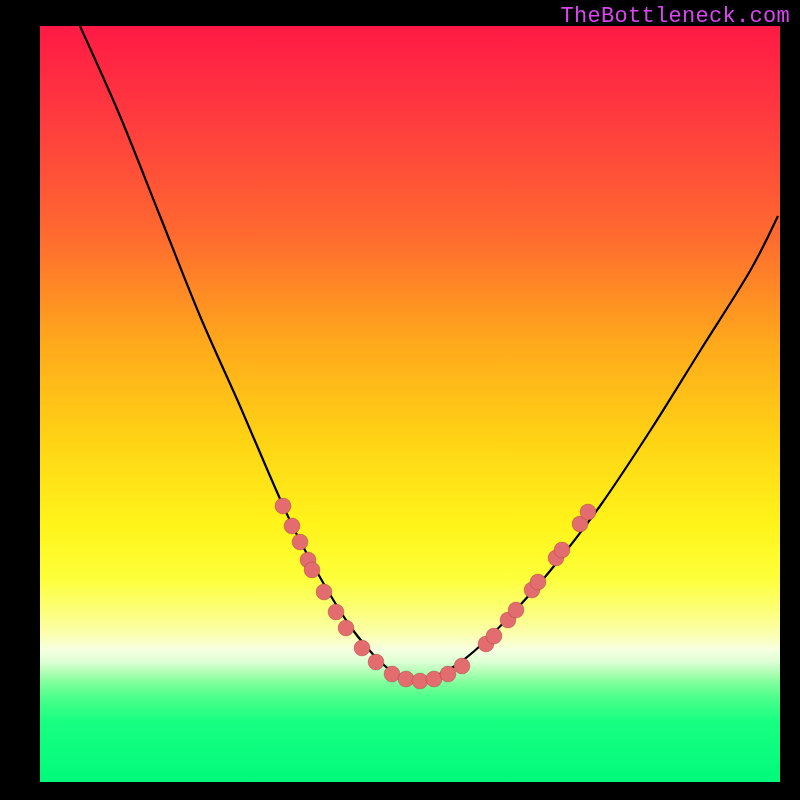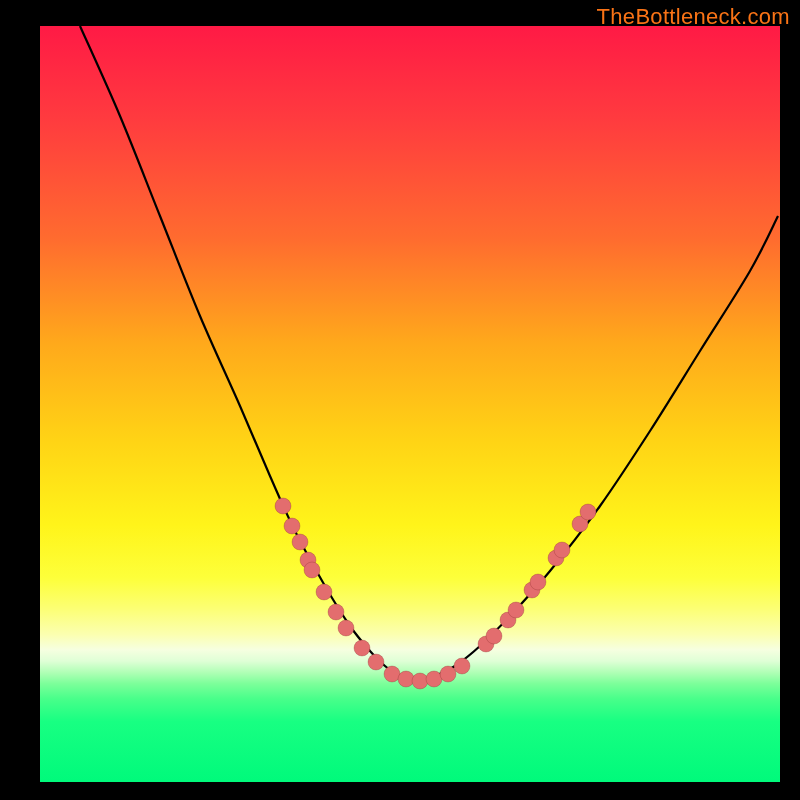--- a/index.html
+++ b/index.html
@@ -14,25 +14,26 @@
   .stage {
     position: relative;
     width: 800px;
     height: 800px;
     background: #000;
   }
   .watermark {
     position: absolute;
     top: 4px;
     right: 10px;
-    color: #f97316;
+    color: #d946ef;
     font-size: 22px;
     font-weight: 400;
     letter-spacing: 0.3px;
     z-index: 20;
+    font-family: Liberation Mono, monospace;
   }
   
   .panel {
     position: absolute;
     left: 40px;
     top: 26px;
     width: 740px;
     height: 756px;
     box-sizing: border-box;
     

